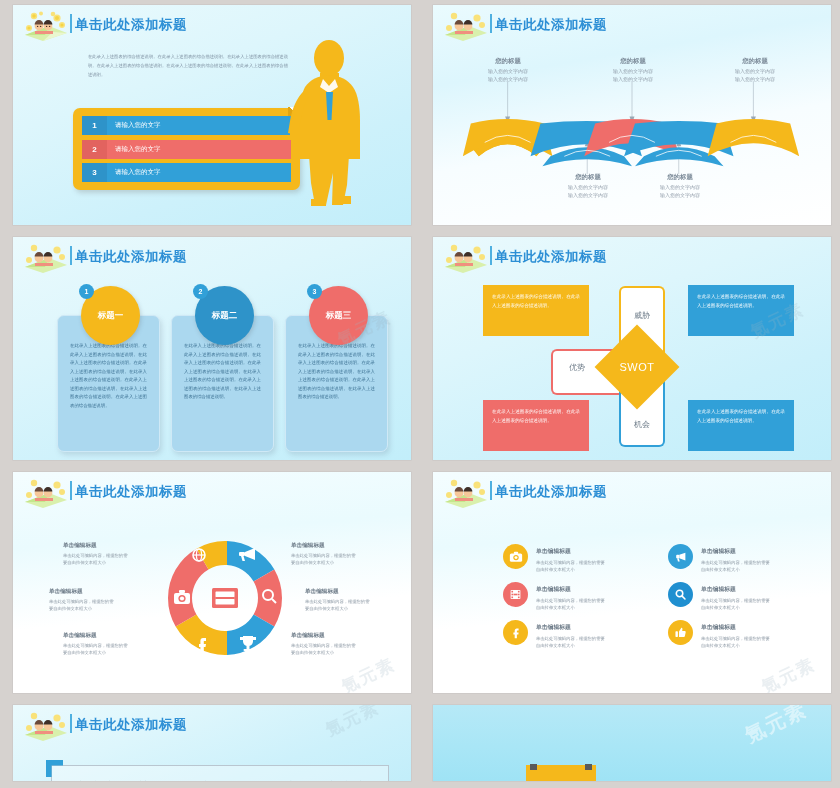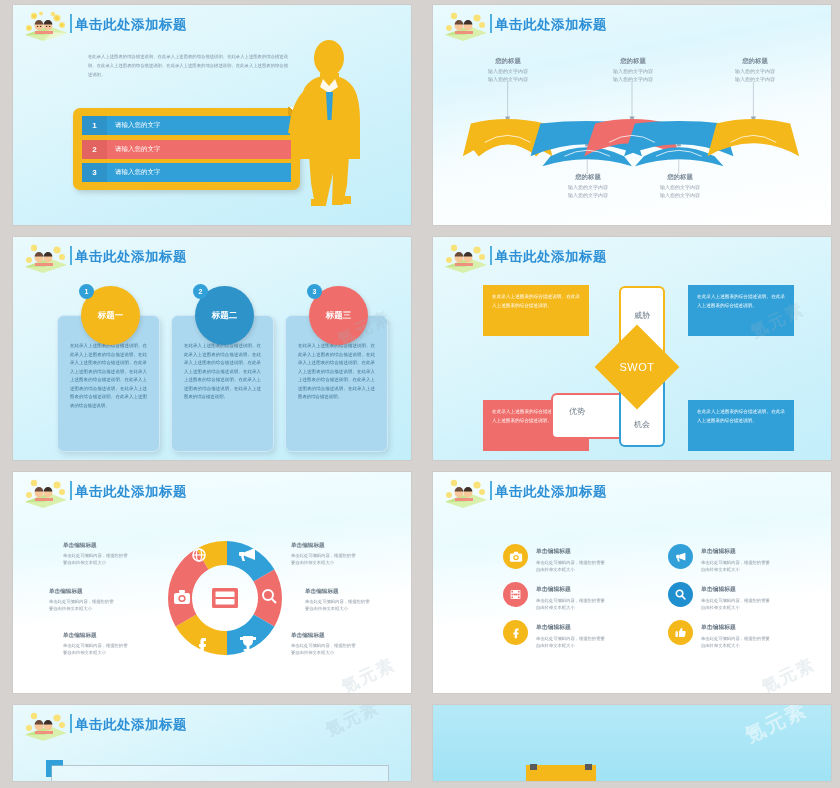--- a/index.html
+++ b/index.html
@@ -88,21 +88,21 @@
 
   
   .sw-box { position: absolute; width: 106px; height: 51px; padding: 8px 9px;
     font-size: 4.6px; line-height: 1.9; color: #fff; text-align: justify; }
   .arm { position: absolute; background: #fff; }
   .arm-top { left: 186px; top: 49px; width: 46px; height: 86px;
     border: 2px solid #f5b81b; border-radius: 6px 6px 0 0; border-bottom: none; }
   .arm-bot { left: 186px; top: 124px; width: 46px; height: 86px;
     border: 2px solid #31a0d8; border-radius: 0 0 6px 6px; border-top: none; }
   .arm-left { left: 118px; top: 112px; width: 84px; height: 46px;
-    border: 2px solid #ef6d6a; border-radius: 6px 0 0 6px; border-right: none; margin-top: 44px; }
+    border: 2px solid #ef6d6a; border-radius: 6px 0 0 6px; border-right: none; }
   .arm-right { left: 216px; top: 112px; width: 84px; height: 35px;
     border: 2px solid #31a0d8; border-radius: 0 6px 6px 0; border-left: none; }
   .arm span { position: absolute; width: 100%; text-align: center;
     font-size: 8px; color: #6f7d8a; }
   .diamond { position: absolute; left: 174px; top: 100px; width: 60px; height: 60px;
     background: #f5b81b; transform: rotate(45deg); z-index: 5; }
   .diamond b { position: absolute; inset: 0; display: flex; align-items: center;
     justify-content: center; transform: rotate(-45deg); color: #fff;
     font-size: 11px; font-weight: normal; letter-spacing: .5px; }
 

